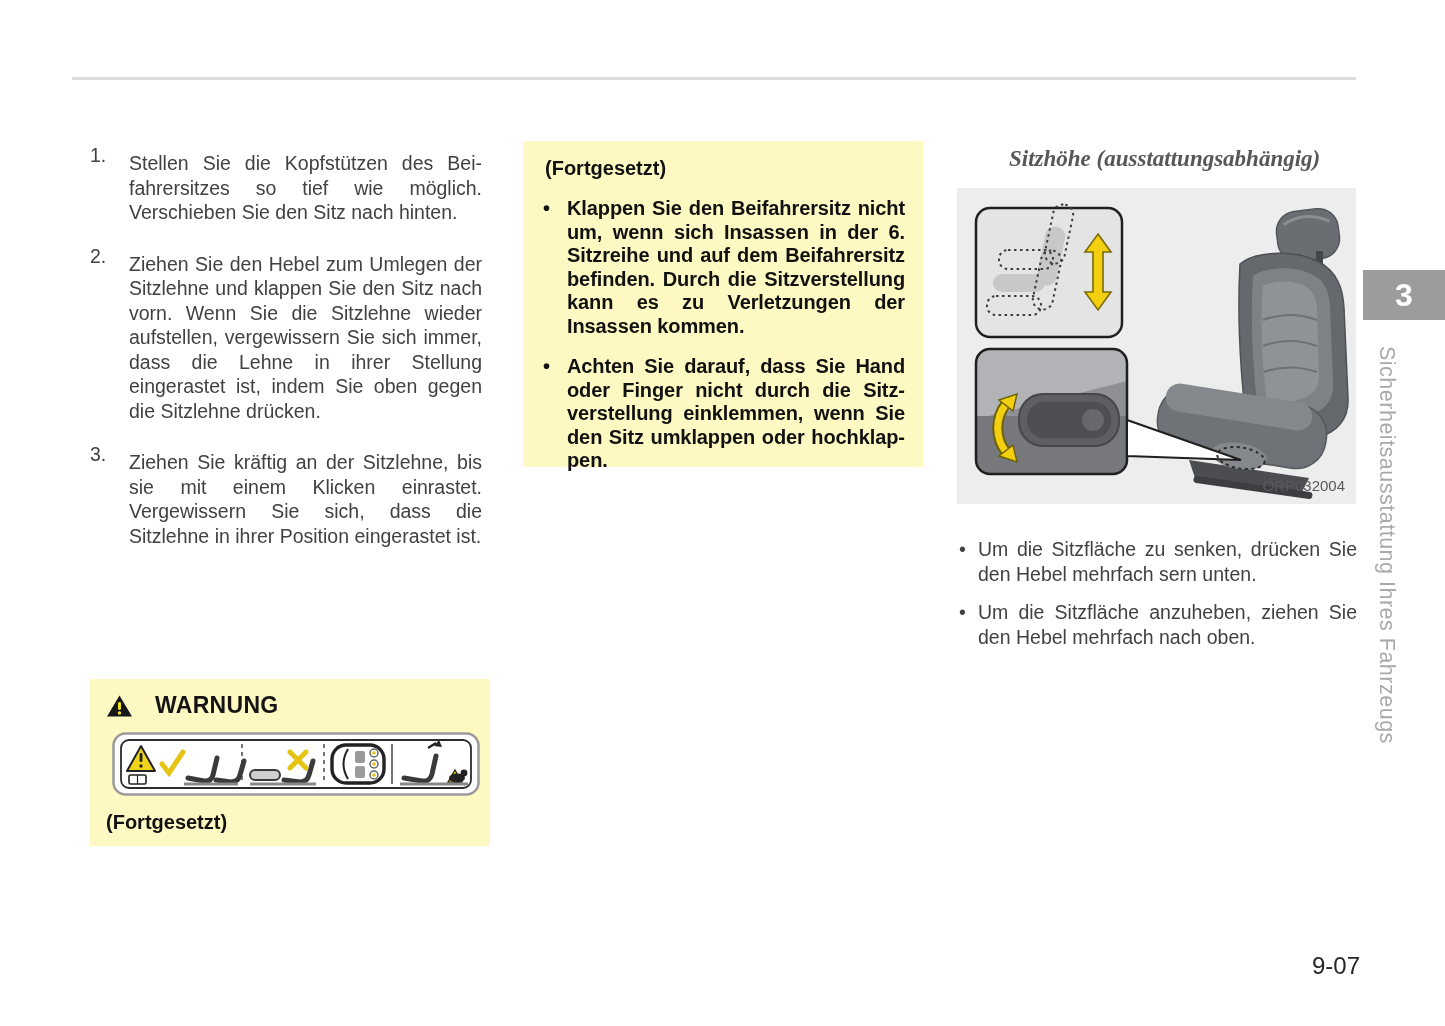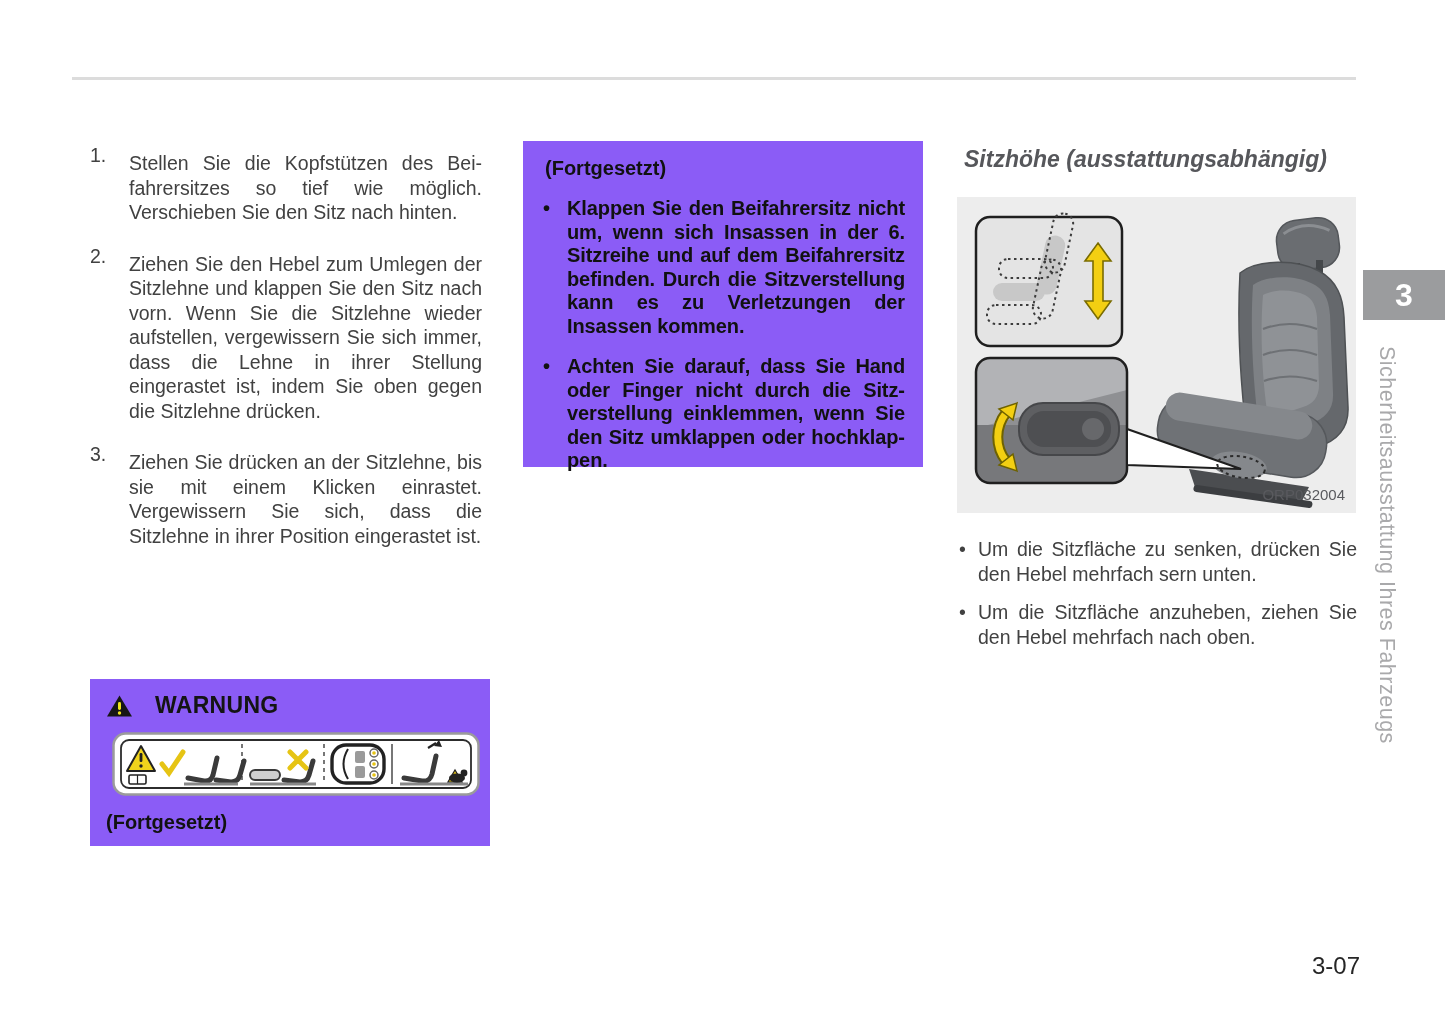--- a/index.html
+++ b/index.html
@@ -13,38 +13,38 @@
   .top-rule{left:72px;top:77px;width:1284px;height:3px;background:#dcdcdc;}
 
   
   .left-col{left:90px;top:143px;width:400px;}
   .step{display:flex;margin-bottom:11px;font-size:19.5px;line-height:24.5px;color:#414141;}
   .step-num{width:31px;flex:none;}
   .step-body{flex:1;text-align:justify;hyphens:auto;-webkit-hyphens:auto;}
   .step-body p{margin:8px;}
 
   
-  .ybox{background:#8b5cf6;color:#111;}
+  .ybox{background:#fef9c3;color:#111;}
   .warning-box{left:90px;top:679px;width:400px;height:167px;box-sizing:border-box;padding:13px 16px 12px 16px;}
   .warning-head{display:flex;align-items:center;gap:22px;}
   .warning-title{font-weight:700;font-size:23px;letter-spacing:.3px;color:#141414;}
   .picto-wrap{margin-top:13px;margin-left:6px;}
   .continued{font-weight:700;font-size:20px;color:#111;}
   .warning-box .continued{margin-top:11px;}
 
   .caution-box{left:523px;top:141px;width:400px;height:326px;box-sizing:border-box;padding:16px 18px;}
   .caution-box .continued{margin-left:4px;}
   .ylist{margin-top:17px;}
   .yitem{display:flex;font-weight:700;font-size:20px;line-height:23.5px;margin-bottom:17px;}
   .ybullet{width:24px;flex:none;padding-left:2px;}
   .ytext{flex:1;text-align:justify;hyphens:auto;-webkit-hyphens:auto;letter-spacing:-0.1px;}
 
   
-  .rc-heading{left:964px;top:146px;width:400px;font-size:23px;font-weight:700;font-style:italic;color:#56575b;}
-  .figure{left:957px;top:197px;width:399px;height:316px;}
+  .rc-heading{left:1009px;top:146px;width:400px;font-size:23px;font-weight:700;font-style:italic;color:#56575b;font-family:Liberation Serif, serif;}
+  .figure{left:957px;top:188px;width:399px;height:316px;}
   .rc-text{left:957px;top:536px;width:400px;font-size:19.5px;line-height:24.5px;color:#414141;}
   .rc-intro{margin:0 0 1px 0;text-align:justify;}
   .rc-item{display:flex;margin-top:1px;}
   .rc-item + .rc-item{margin-top:14px;}
   .rc-bullet{width:19px;flex:none;text-align:left;padding-left:2px;}
   .rc-btext{flex:1;text-align:justify;}
 
   
   .chapter-tab{left:1363px;top:270px;width:82px;height:50px;background:#9b9c9e;color:#ffffff;
     font-size:32px;font-weight:700;display:flex;align-items:center;justify-content:center;}
@@ -67,21 +67,21 @@
   </div>
   <div class="step">
     <span class="step-num">2.</span>
     <div class="step-body">
       <p>Ziehen Sie den Hebel zum Umlegen der Sitzlehne und klappen Sie den Sitz nach vorn. Wenn Sie die Sitz­lehne wieder aufstellen, vergewis­sern Sie sich immer, dass die Lehne in ihrer Stellung eingerastet ist, in­dem Sie oben gegen die Sitzlehne drücken.</p>
     </div>
   </div>
   <div class="step">
     <span class="step-num">3.</span>
     <div class="step-body">
-      <p>Ziehen Sie drücken an der Sitzlehne, bis sie mit einem Klicken einrastet. Vergewissern Sie sich, dass die Sitzlehne in ihrer Position eingeras­tet ist.</p>
+      <p>Ziehen Sie kräftig an der Sitzlehne, bis sie mit einem Klicken einrastet. Vergewissern Sie sich, dass die Sitzlehne in ihrer Position eingeras­tet ist.</p>
     </div>
   </div>
 </div>
 
 <div class="abs ybox warning-box">
   <div class="warning-head">
     <svg width="27" height="24" viewBox="0 0 27 24">
       <polygon points="13.5,1.5 26,22.5 1,22.5" fill="#161616"></polygon>
       <rect x="12" y="8" width="3" height="8" rx="1.4" fill="#f1e51d"></rect>
       <circle cx="13.5" cy="19" r="1.7" fill="#f1e51d"></circle>
@@ -231,13 +231,13 @@
   </div>
   <div class="rc-item">
     <span class="rc-bullet">•</span>
     <span class="rc-btext">Um die Sitzfläche anzuheben, ziehen Sie den Hebel mehrfach nach oben.</span>
   </div>
 </div>
 
 <div class="abs chapter-tab">3</div>
 <div class="abs side-vtext">Sicherheitsausstattung Ihres Fahrzeugs</div>
 
-<div class="abs page-num">3-07</div>
+<div class="abs page-num">9-07</div>
 
 </body></html>

